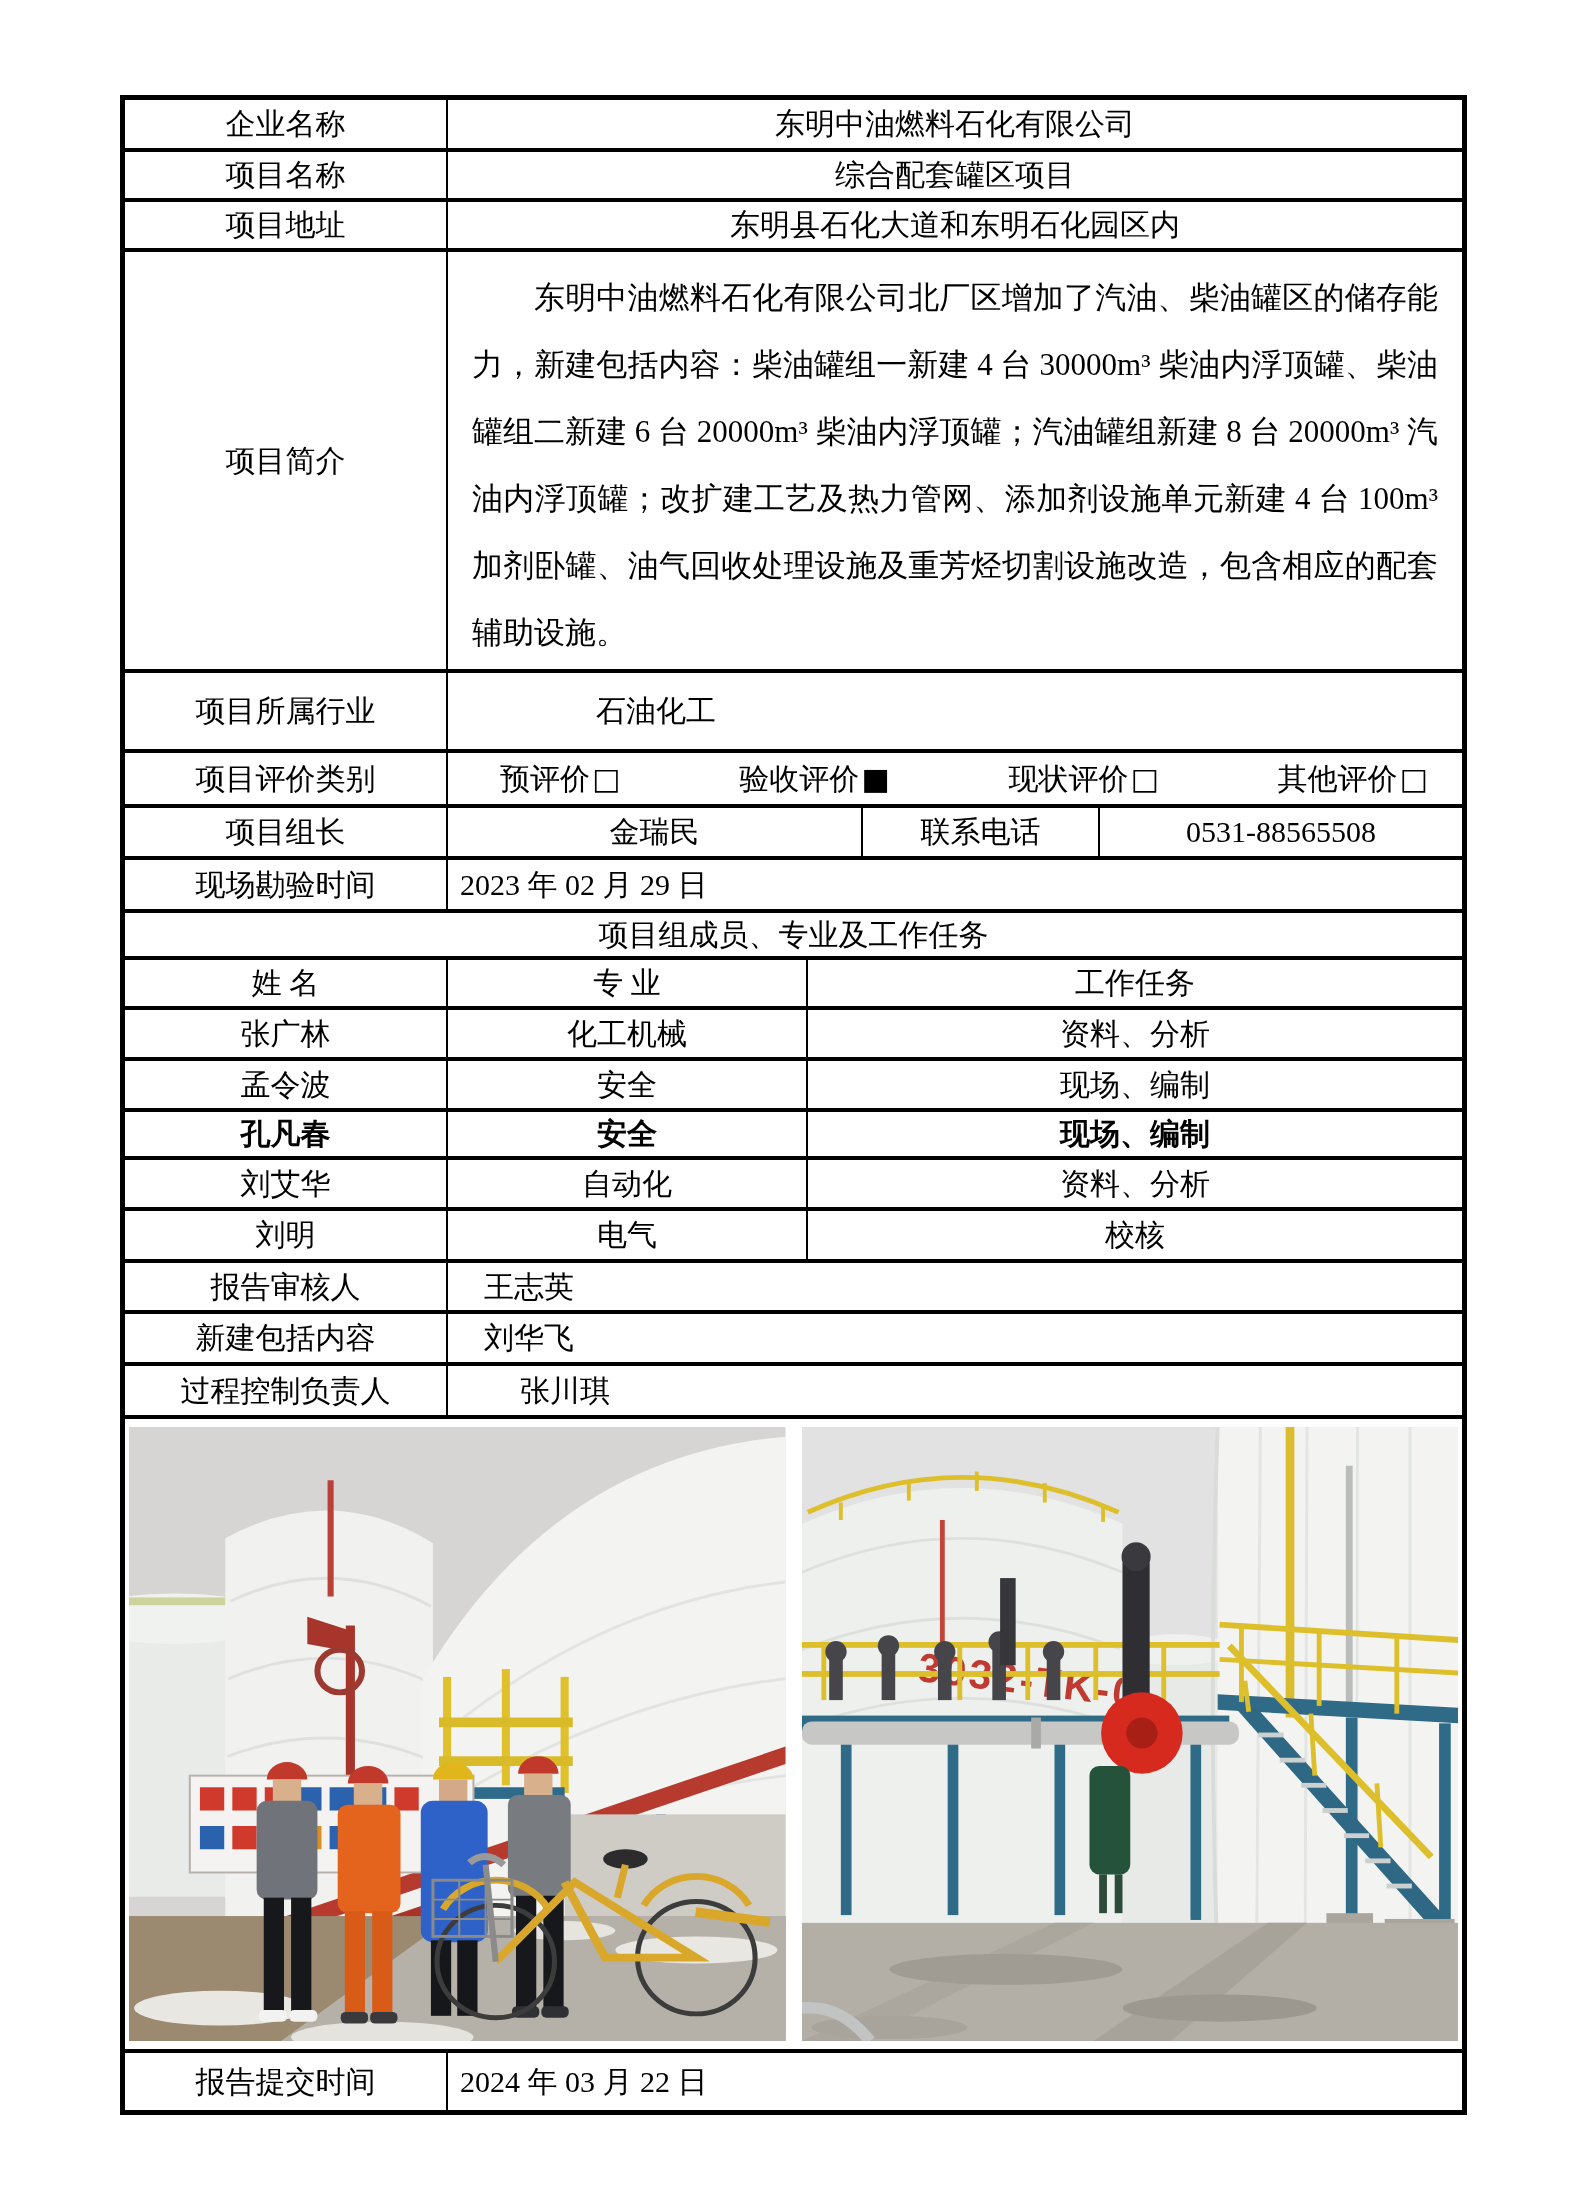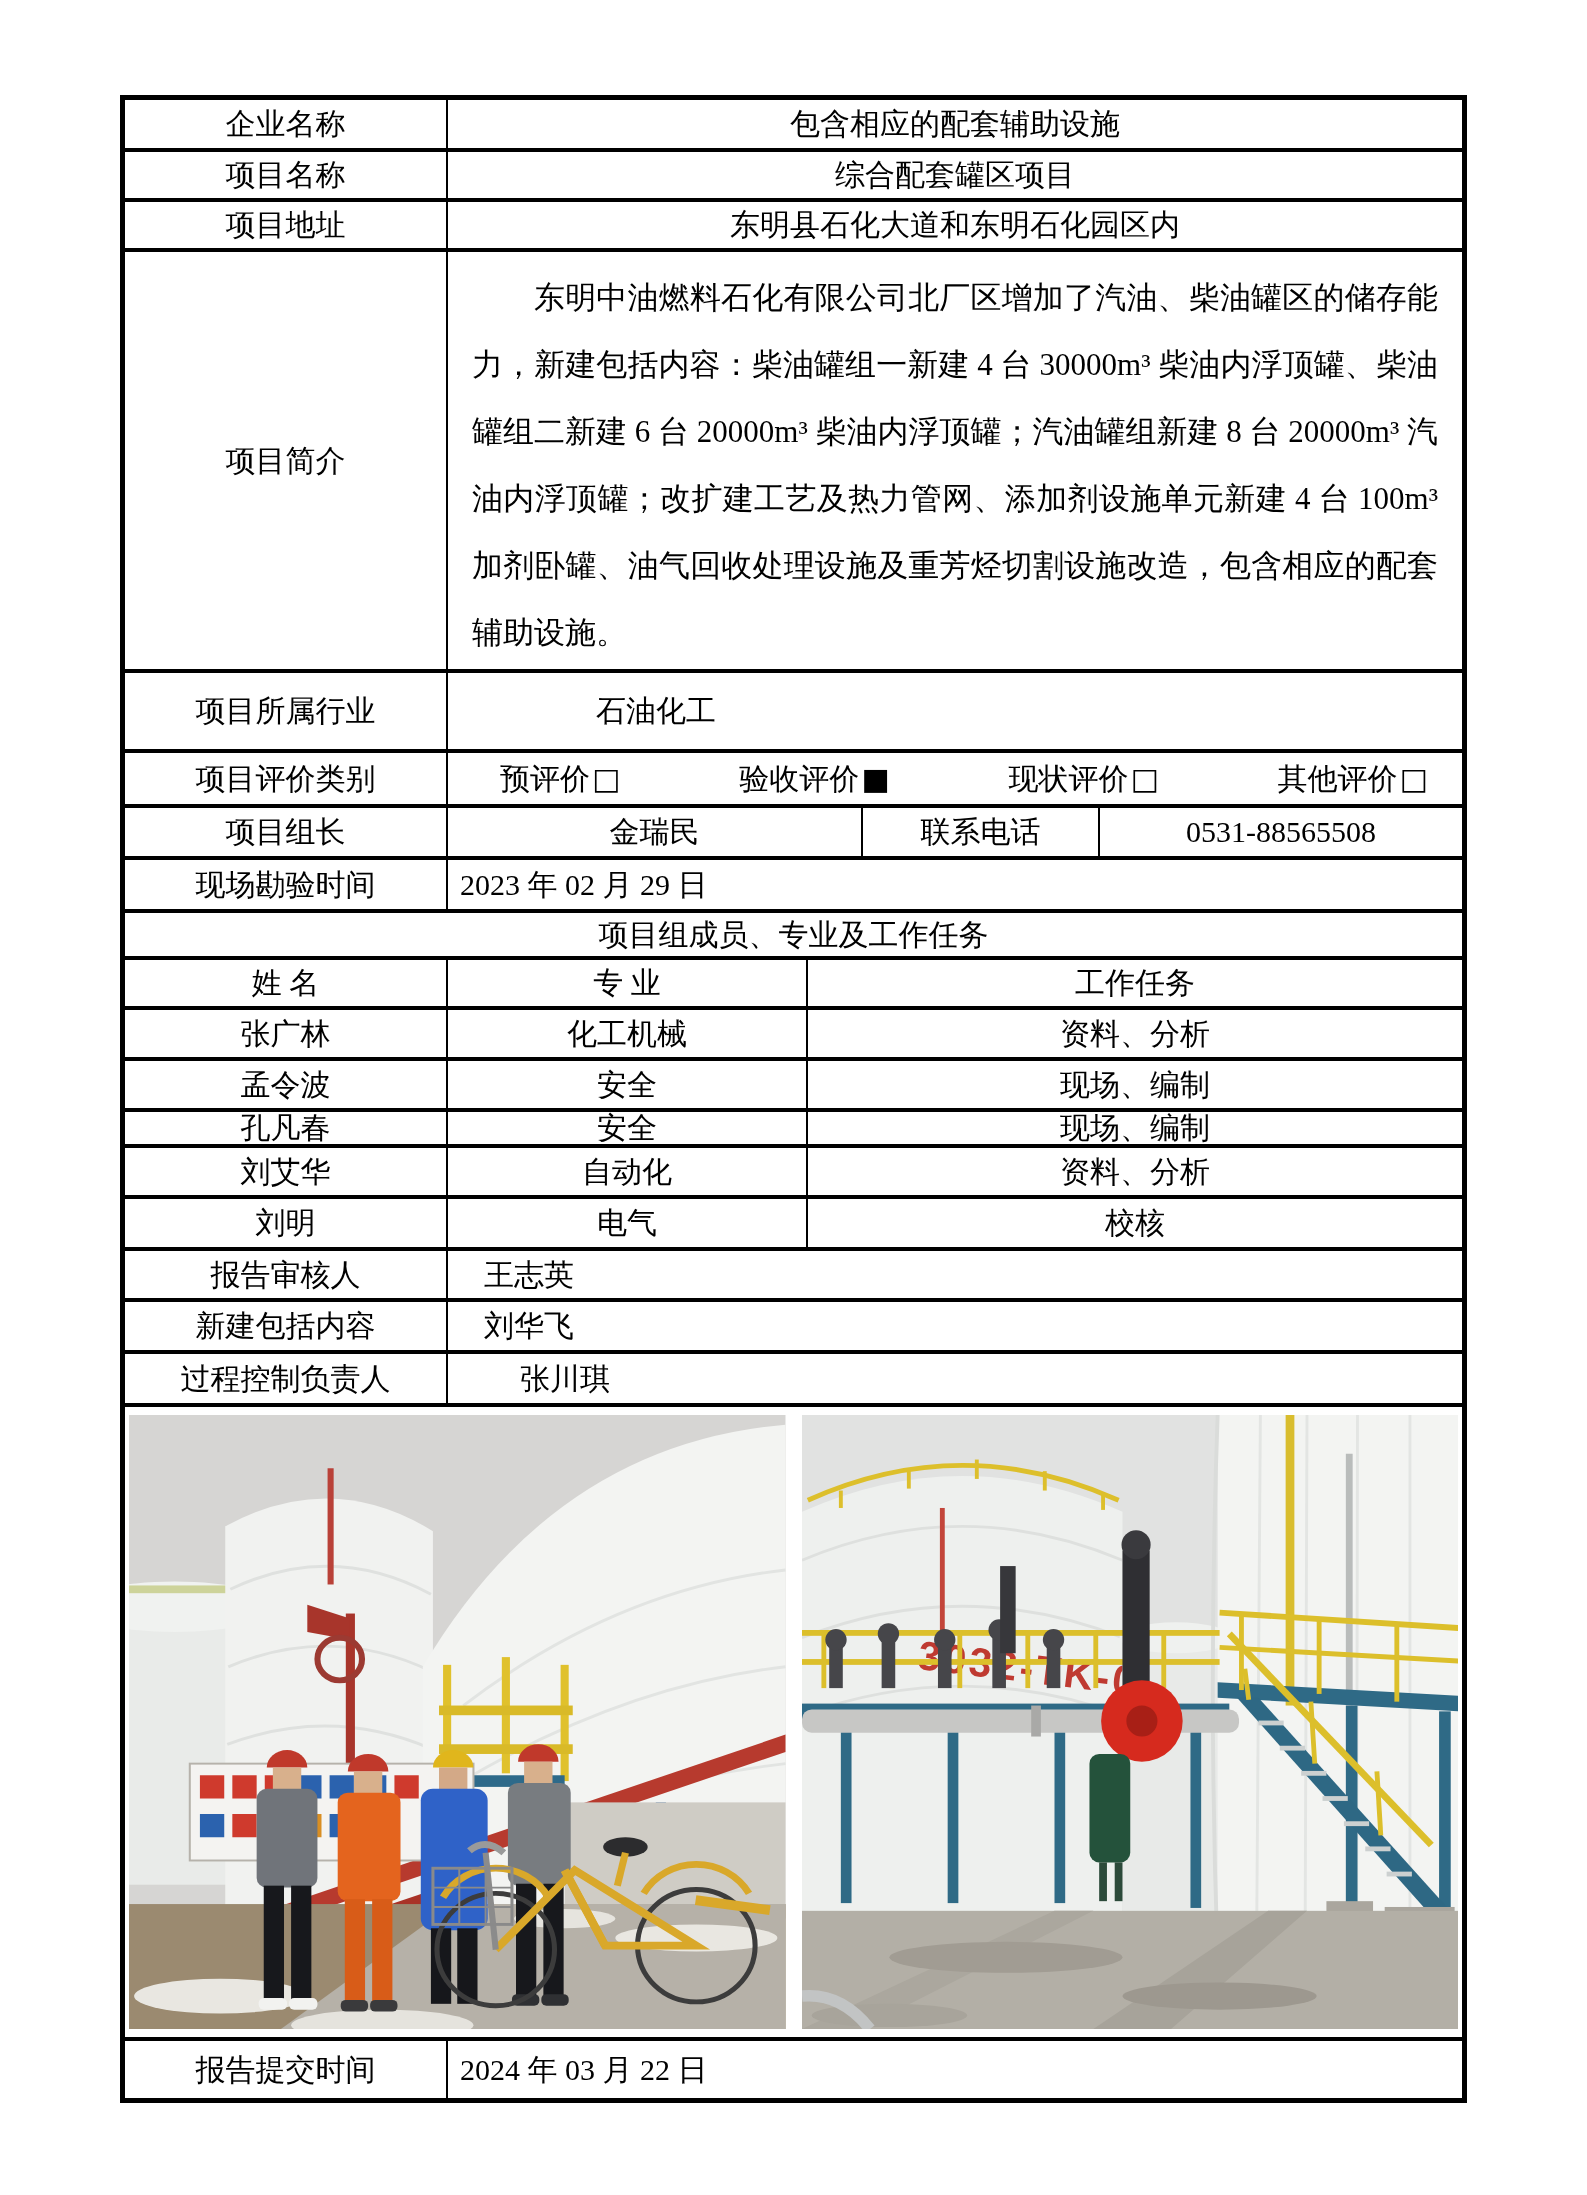--- a/index.html
+++ b/index.html
@@ -44,21 +44,21 @@
   .photo-frame svg{display:block;width:100%;height:100%;}
 </style>
 </head>
 <body>
 
 <div class="page">
   <div class="doc-table">
 
     <div class="row" style="height:52px;">
       <div class="cell div label-col c-center">企业名称</div>
-      <div class="cell value-col c-center">包含相应的配套辅助设施</div>
+      <div class="cell value-col c-center">东明中油燃料石化有限公司</div>
     </div>
 
     <div class="row" style="height:50px;">
       <div class="cell div label-col c-center">项目名称</div>
       <div class="cell value-col c-center">综合配套罐区项目</div>
     </div>
 
     <div class="row" style="height:50px;">
       <div class="cell div label-col c-center">项目地址</div>
       <div class="cell value-col c-center">东明县石化大道和东明石化园区内</div>
@@ -121,21 +121,21 @@
     <div class="row" style="height:51px;">
       <div class="cell div label-col c-center">张广林</div>
       <div class="cell div major-col c-center">化工机械</div>
       <div class="cell value-col c-center">资料、分析</div>
     </div>
     <div class="row" style="height:51px;">
       <div class="cell div label-col c-center">孟令波</div>
       <div class="cell div major-col c-center">安全</div>
       <div class="cell value-col c-center">现场、编制</div>
     </div>
-    <div class="row" style="height:36px;">
+    <div class="row" style="height:48px;font-weight:bold;">
       <div class="cell div label-col c-center">孔凡春</div>
       <div class="cell div major-col c-center">安全</div>
       <div class="cell value-col c-center">现场、编制</div>
     </div>
     <div class="row" style="height:51px;">
       <div class="cell div label-col c-center">刘艾华</div>
       <div class="cell div major-col c-center">自动化</div>
       <div class="cell value-col c-center">资料、分析</div>
     </div>
     <div class="row" style="height:52px;">

